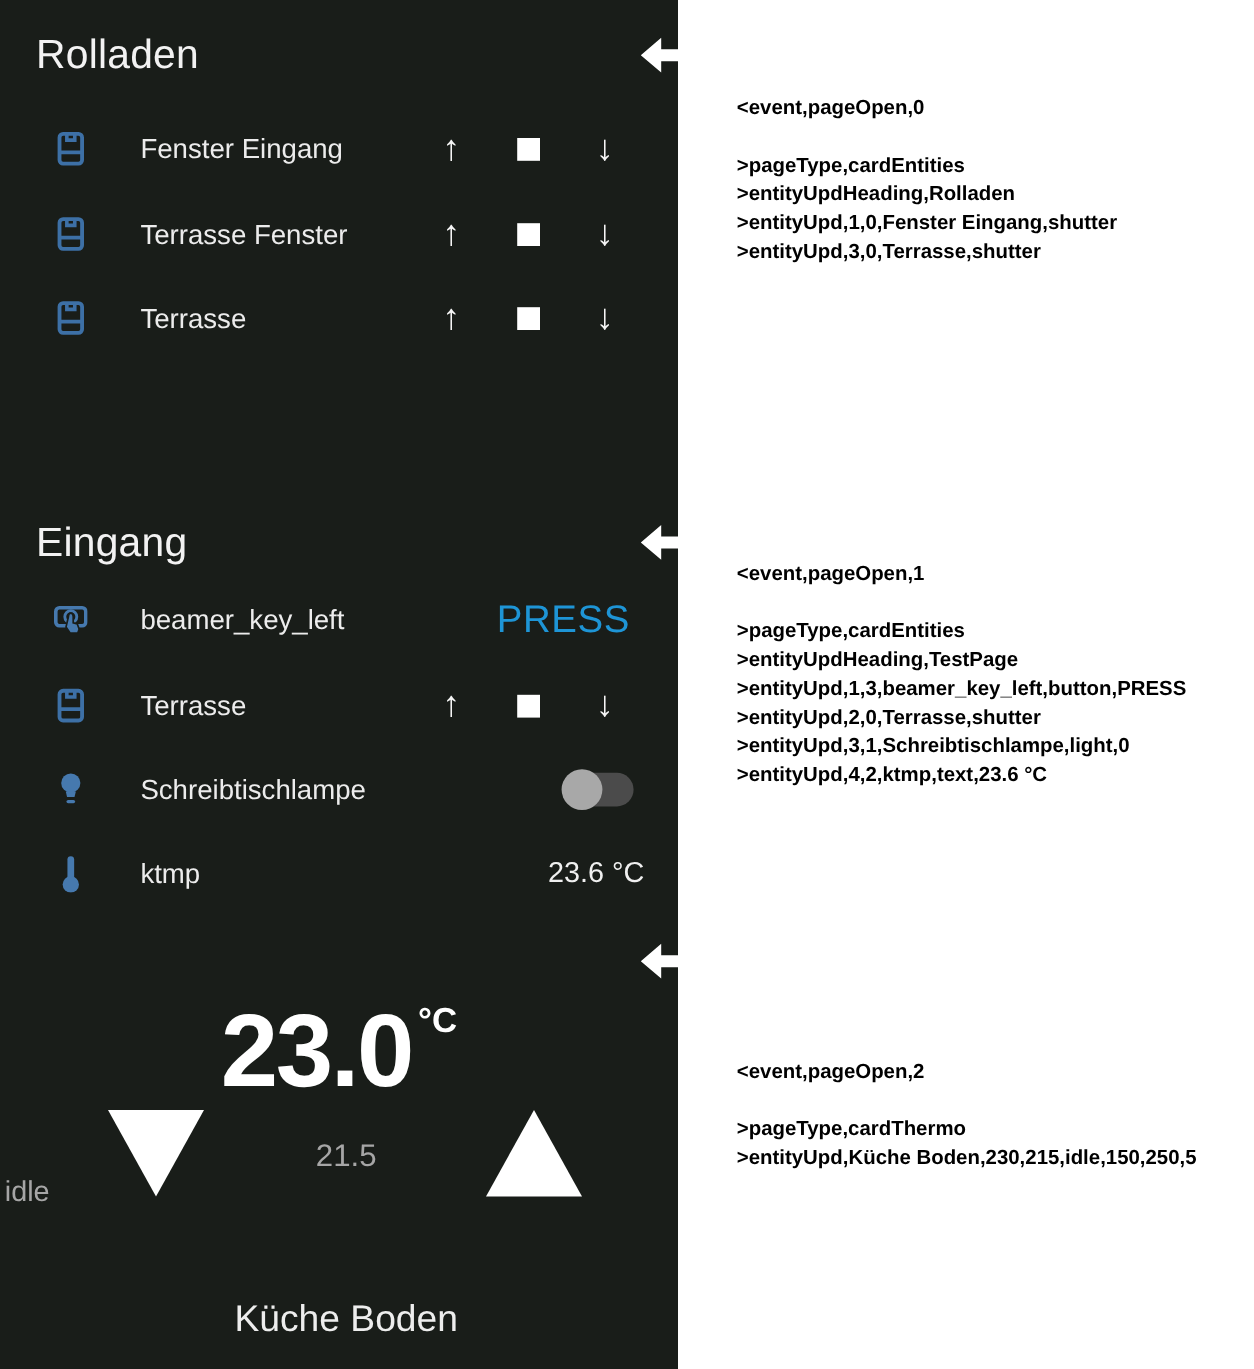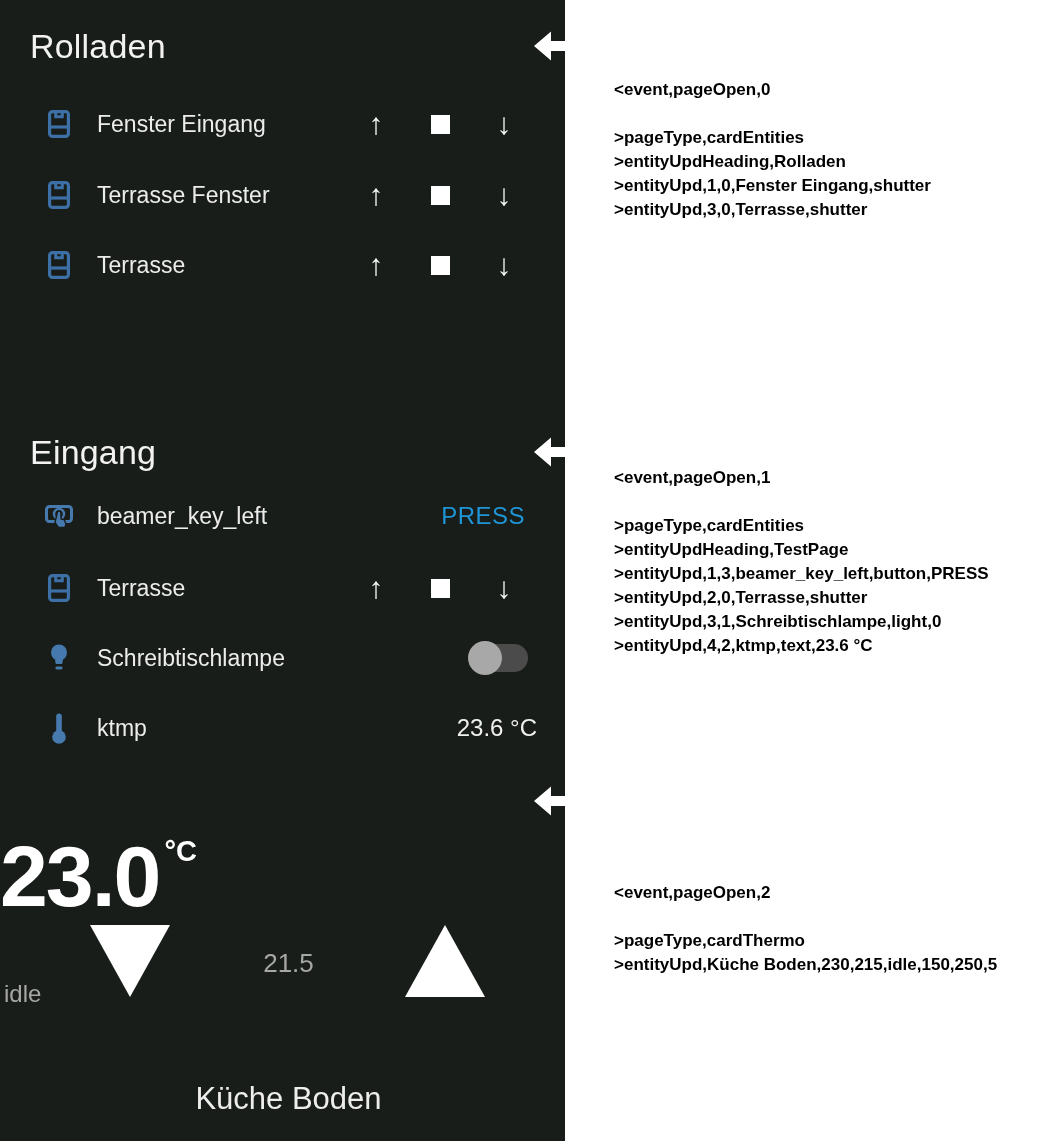--- a/index.html
+++ b/index.html
@@ -13,39 +13,39 @@
   .card-1 { top:410px; height:355px; }
   .card-2 { top:765px; height:376px; }
 
   .card-header { position:absolute; left:30px; right:20px; display:flex; justify-content:space-between; align-items:center; height:44px; }
   .card-0 .card-header { top:24px; }
   .card-1 .card-header { top:20px; }
   .card-title { font-size:34px; font-weight:400; color:#f2f2f2; letter-spacing:0.2px; }
   .nav { display:flex; gap:20px; align-items:center; }
   .navbtn { display:inline-flex; cursor:pointer; }
 
-  .row { position:absolute; left:0; width:565px; height:48px; display:flex; align-items:center; }
+  .row { position:absolute; left:0; width:565px; height:48px; display:flex; align-items:center;gap:20px; }
   .eicon { margin-left:45px; width:28px; display:flex; justify-content:center; align-items:center; }
   .elabel { margin-left:24px; font-size:23px; color:#ececec; }
 
   .shutter-controls { position:absolute; right:47px; width:156px; display:flex; justify-content:space-between; align-items:center; }
   .ctl { width:28px; display:flex; justify-content:center; align-items:center; cursor:pointer; }
   .ctl.arrow { font-size:30px; color:#f5f5f5; line-height:1; font-weight:400; }
   .stop-square { width:19px; height:19px; background:#ffffff; }
 
-  .press-value { position:absolute; right:40px; font-size:24px; color:#1e95d6; letter-spacing:0.5px; cursor:pointer; }
+  .press-value { position:absolute; right:40px; font-size:32px; color:#1e95d6; letter-spacing:0.5px; cursor:pointer; }
   .text-value { position:absolute; right:28px; font-size:24px; color:#f0f0f0; }
 
   .toggle { position:absolute; right:37px; width:60px; height:34px; cursor:pointer; }
   .toggle-track { position:absolute; right:0; top:3px; width:57px; height:28px; border-radius:14px; background:#4b4b4b; }
   .toggle-knob { position:absolute; left:0; top:0; width:34px; height:34px; border-radius:50%; background:#a8a8a8; }
 
   
   .card-2 .nav { position:absolute; right:20px; top:21px; }
-  .temp-wrap { position:absolute; top:68px; left:0; width:565px; display:flex; align-items:flex-start; }
+  .temp-wrap { position:absolute; top:68px; left:0; width:565px; display:flex; justify-content:center; align-items:flex-start; }
   .temp-big { font-size:86px; font-weight:700; line-height:1; color:#ffffff; letter-spacing:-2px; }
   .temp-unit { font-size:29px; font-weight:700; color:#ffffff; margin-top:2px; margin-left:5px; }
   .tri { position:absolute; width:0; height:0; cursor:pointer; }
   .tri-down { left:90px; top:160px; border-left:40px solid transparent; border-right:40px solid transparent; border-top:72px solid #ffffff; }
   .tri-up { left:405px; top:160px; border-left:40px solid transparent; border-right:40px solid transparent; border-bottom:72px solid #ffffff; }
   .target-temp { position:absolute; top:183px; left:6px; width:565px; text-align:center; font-size:26px; color:#a6a6a6; }
   .hvac-state { position:absolute; top:215px; left:4px; width:565px; font-size:24px; color:#a6a6a6; }
   .thermo-title { position:absolute; top:316px; left:6px; width:565px; text-align:center; font-size:31px; color:#ededed; }
 
   

